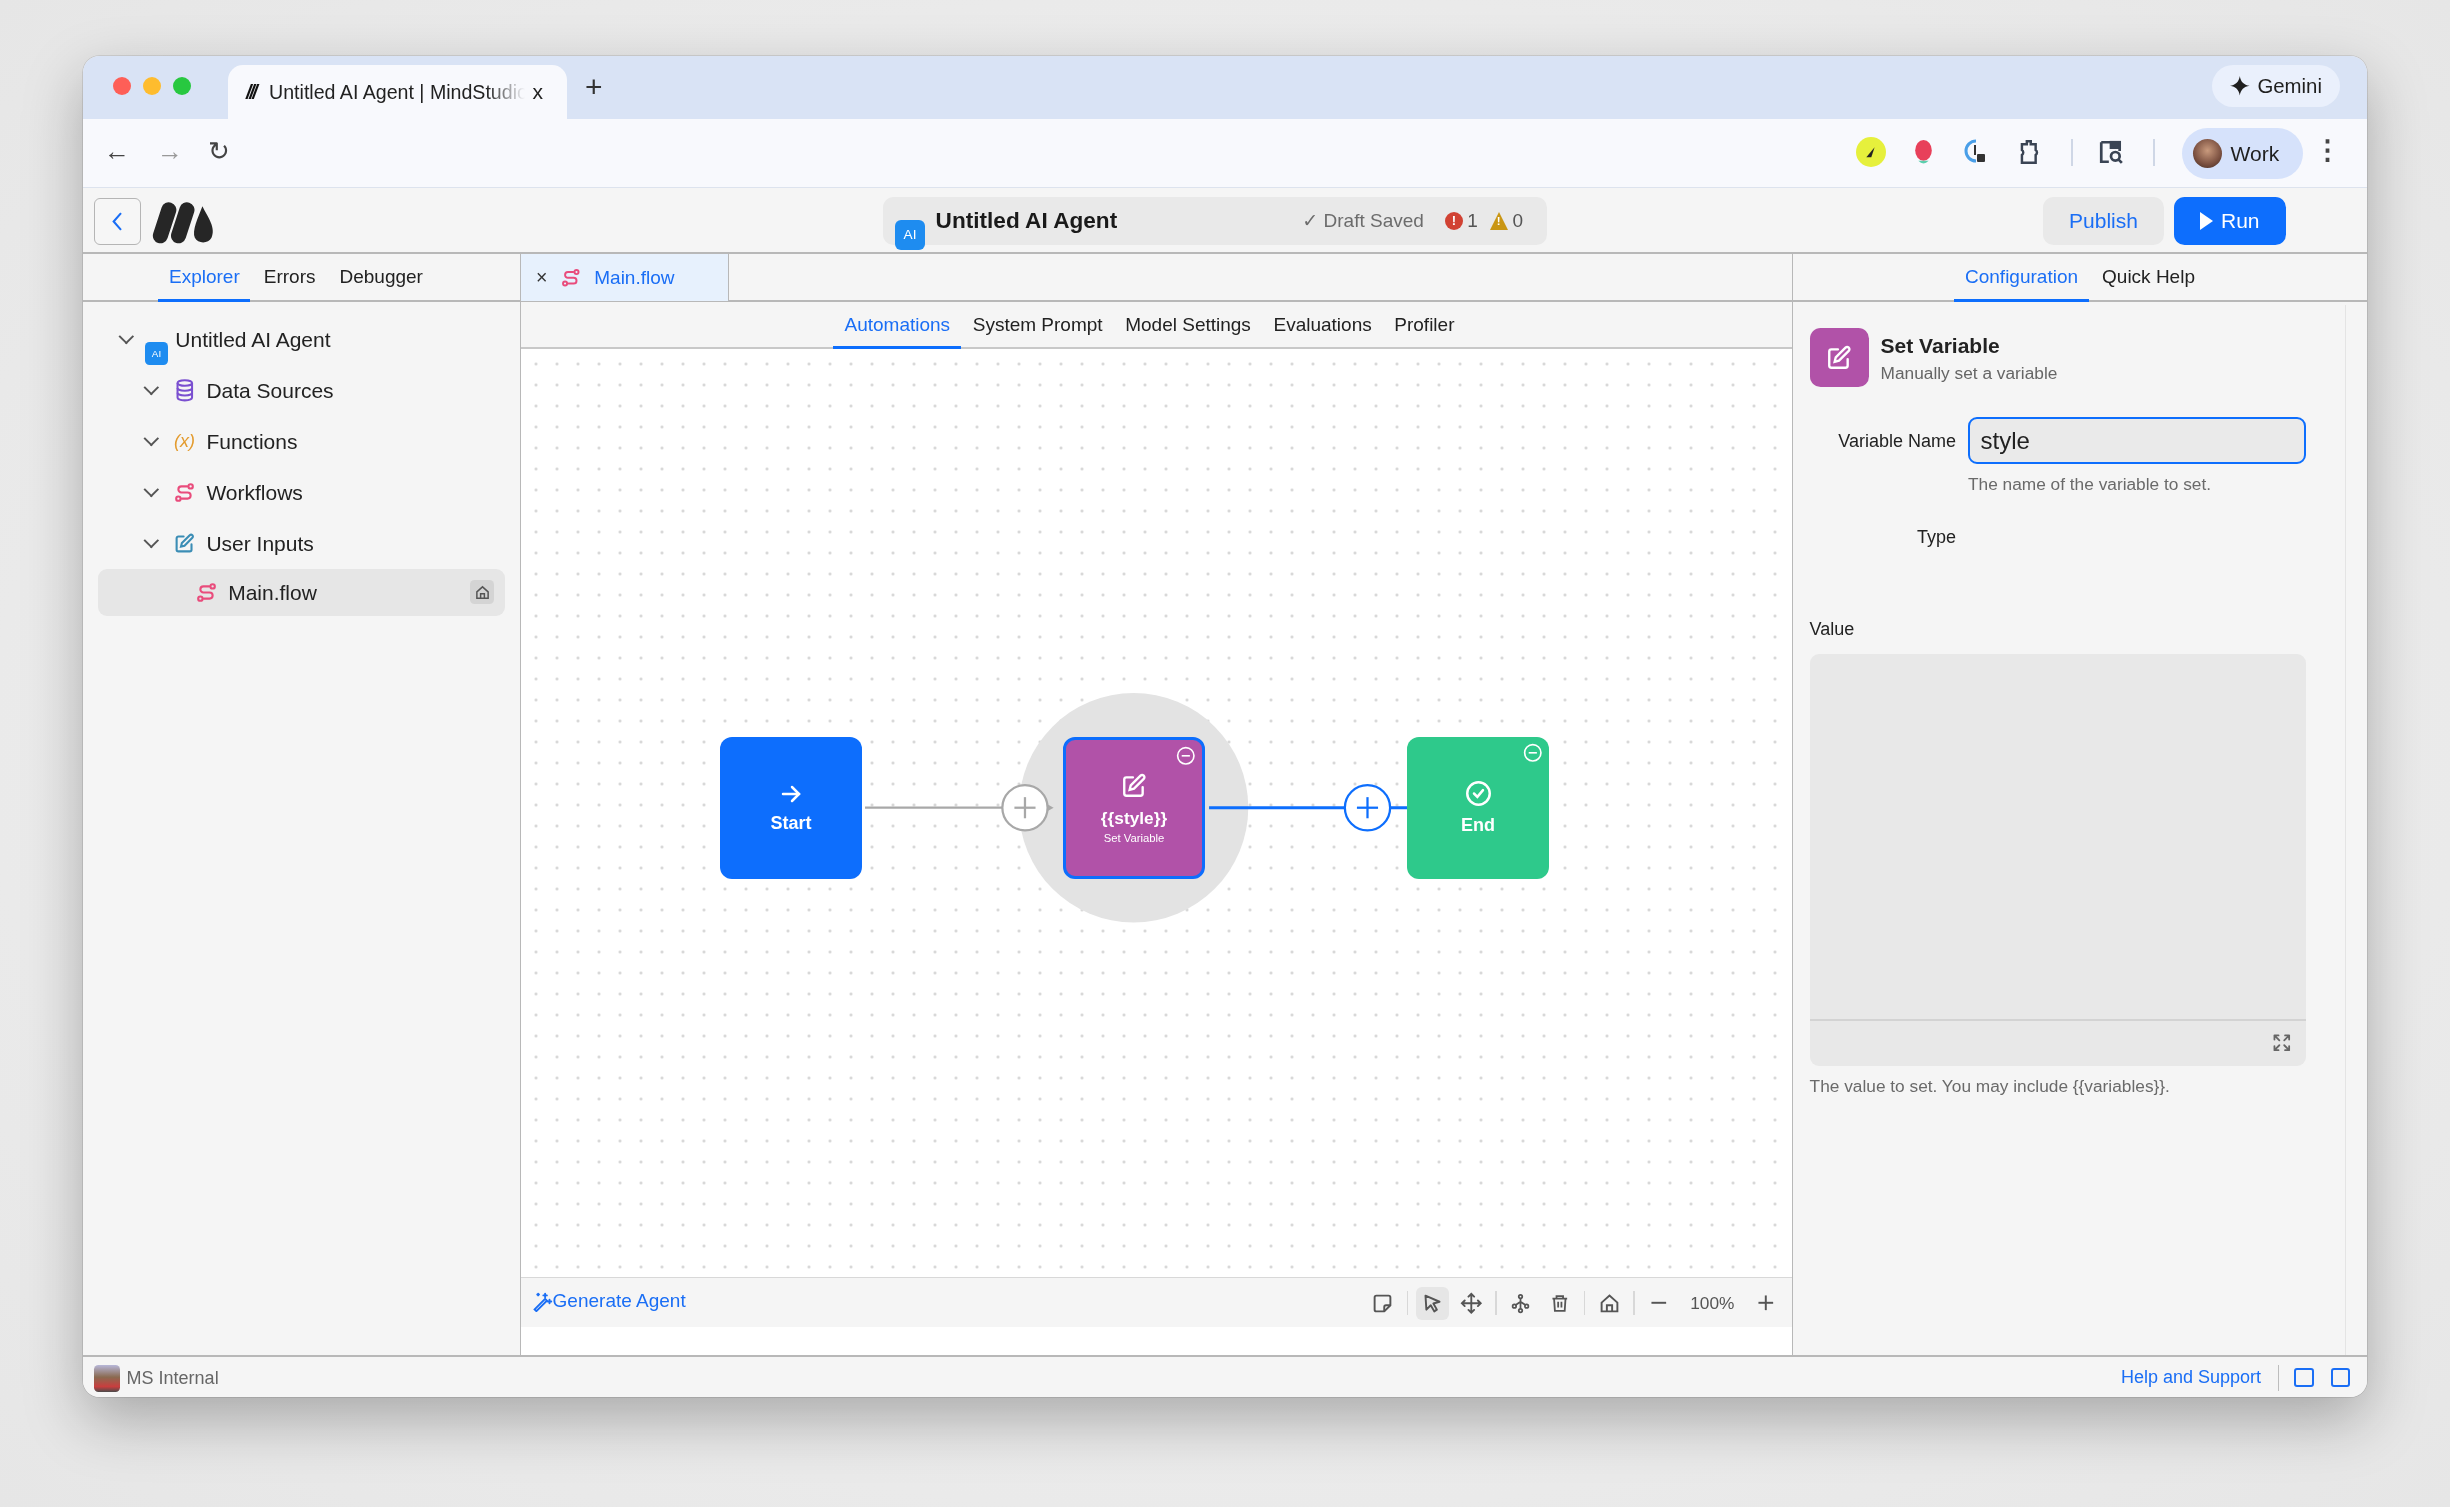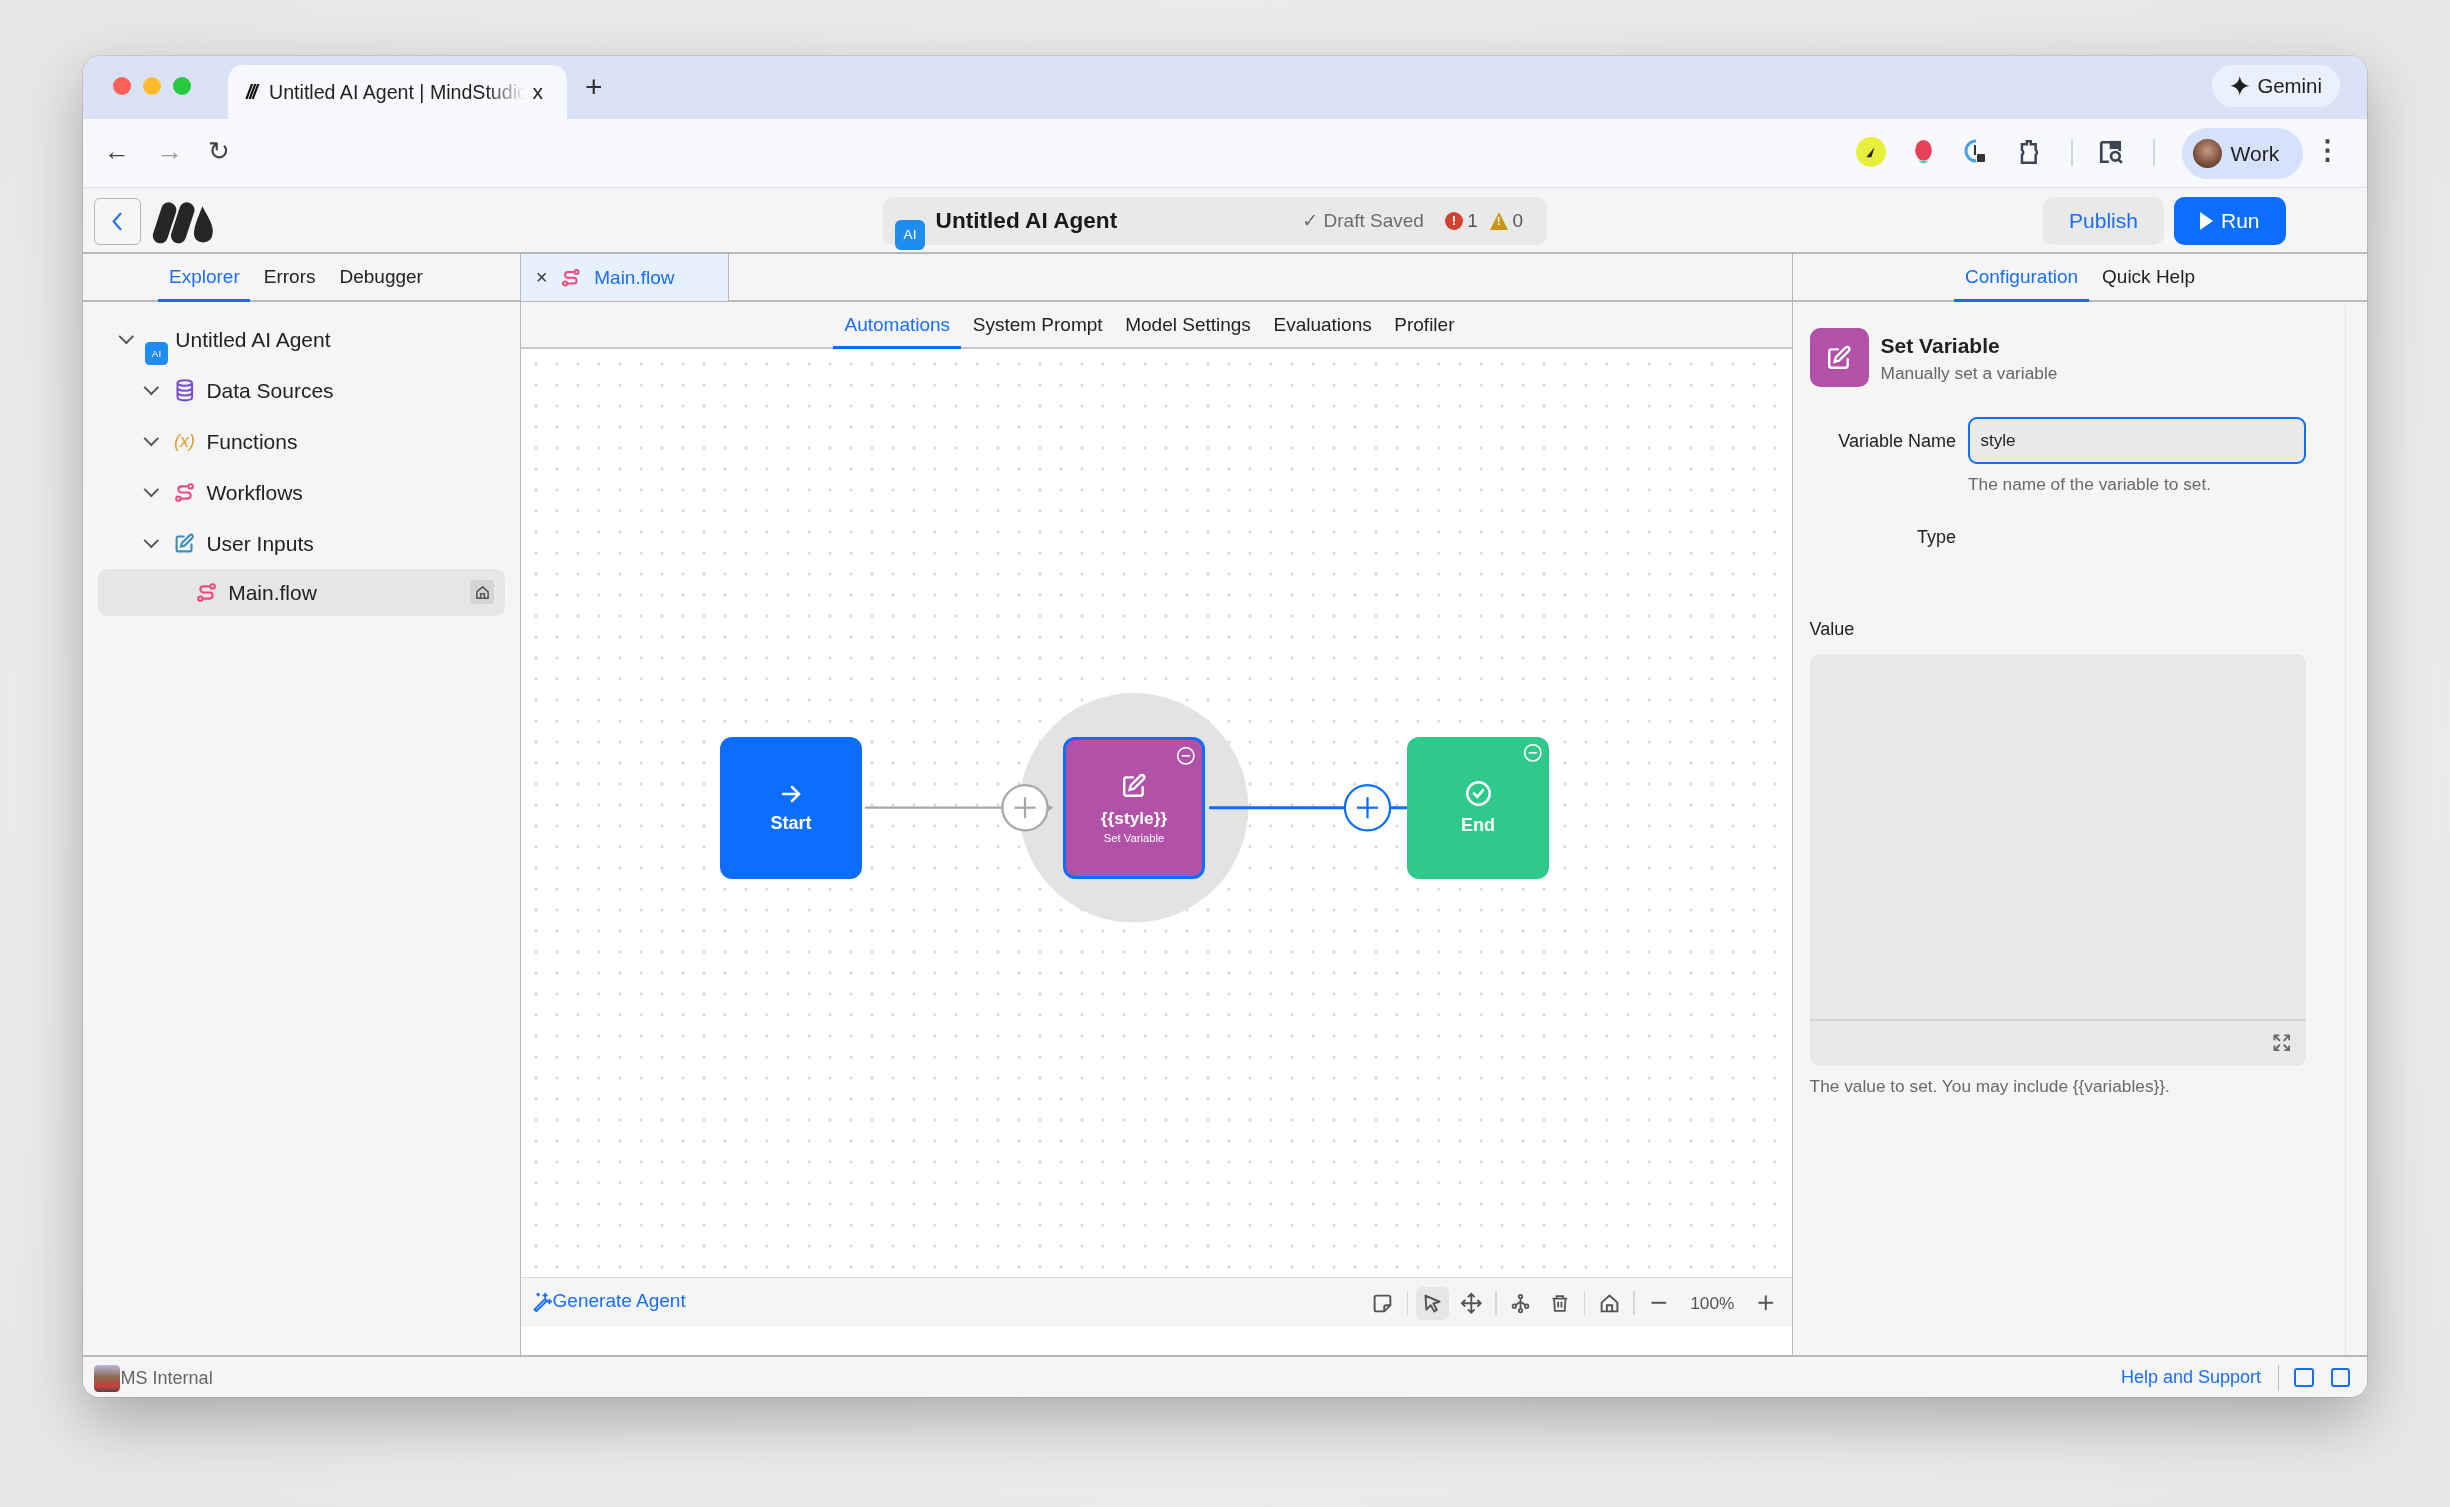--- a/index.html
+++ b/index.html
@@ -98,31 +98,31 @@
   .right-panel { position: absolute; left: 1709px; top: 198px; width: 575px; height: 1101px; background: #f5f5f5; border-left: 1.5px solid #b8b8b8; }
   .right-panel .panel-tabs { justify-content: center; }
   .right-panel .ptab { margin: 0 12px; }
   .right-scroll { position: absolute; right: 21px; top: 51px; width: 1.5px; height: 1051px; background: #e4e4e4; }
   .block-head { position: absolute; left: 16.6px; top: 74px; display: flex; gap: 12px; }
   .block-icon { width: 59px; height: 59px; background: #b152a8; border-radius: 10.6px; display: flex; align-items: center; justify-content: center; }
   .block-title { font-size: 21px; font-weight: bold; color: #222; margin-top: 6px; }
   .block-desc { font-size: 17.3px; color: #666; margin-top: 4.5px; }
   .field-label { position: absolute; font-size: 18px; color: #222; text-align: right; }
   .var-input { position: absolute; left: 175px; top: 163px; width: 338px; height: 47px; background: #eaeaea; border: 2.3px solid #0d6efd; border-radius: 9px;
-    font-size: 17px; color: #222; padding-left: 10.6px; display: flex; align-items: center; font-family: "Liberation Sans", sans-serif; }
+    font-size: 24px; color: #222; padding-left: 10.6px; display: flex; align-items: center; font-family: "Liberation Sans", sans-serif; }
   .help-text { position: absolute; font-size: 17.3px; color: #6a6a6a; }
   .type-select { position: absolute; left: 175px; top: 259px; width: 338px; height: 48px; background: #e8e8e8; border-radius: 9px;
     display: flex; align-items: center; padding: 0 15px 0 12px; font-size: 19px; color: #222; justify-content: space-between; }
   .type-select .sel-chev { width: 9px; height: 9px; border-right: 2.3px solid #555; border-bottom: 2.3px solid #555; transform: rotate(45deg); margin-top: -4.5px; }
   .value-area { position: absolute; left: 16.6px; top: 400px; width: 496px; height: 412px; background: #e8e8e8; border-radius: 9px; }
   .value-area .va-sep { position: absolute; left: 0; right: 0; top: 365px; height: 1.5px; background: #d3d3d3; }
   .value-area .expand { position: absolute; right: 13.6px; bottom: 10.6px; }
   
   .statusbar { position: absolute; left: 0; top: 1299px; width: 100%; height: 42px; background: #f5f5f5; border-top: 2.3px solid #b8b8b8; }
-  .org { position: absolute; left: 10.6px; top: 7.5px; display: flex; align-items: center; gap: 1px; font-size: 18px; color: #666; }
+  .org { position: absolute; left: 10.6px; top: 7.5px; display: flex; align-items: center; gap: 7px; font-size: 18px; color: #666; }
   .org-avatar { width: 26px; height: 27px; border-radius: 4.5px; background: linear-gradient(#b7b7d9 0%, #8a6a50 45%, #c83e3e 80%, #4b4b4b 100%); }
   .help-link { position: absolute; right: 106px; top: 9.8px; font-size: 18px; color: #1a6ef5; }
   .sb-sep { position: absolute; right: 88px; top: 7.5px; width: 1.5px; height: 26px; background: #bdbdbd; }
   .sb-icon { position: absolute; top: 10.6px; width: 19.6px; height: 19.6px; border: 2.3px solid #1a6ef5; border-radius: 3px; }
   
   .node { position: absolute; width: 142px; height: 142px; border-radius: 12px; display: flex; flex-direction: column; align-items: center; justify-content: center; color: #fff; }
   .node-label { font-size: 18px; font-weight: bold; margin-top: 7.5px; }
 </style>
 </head>
 <body>

